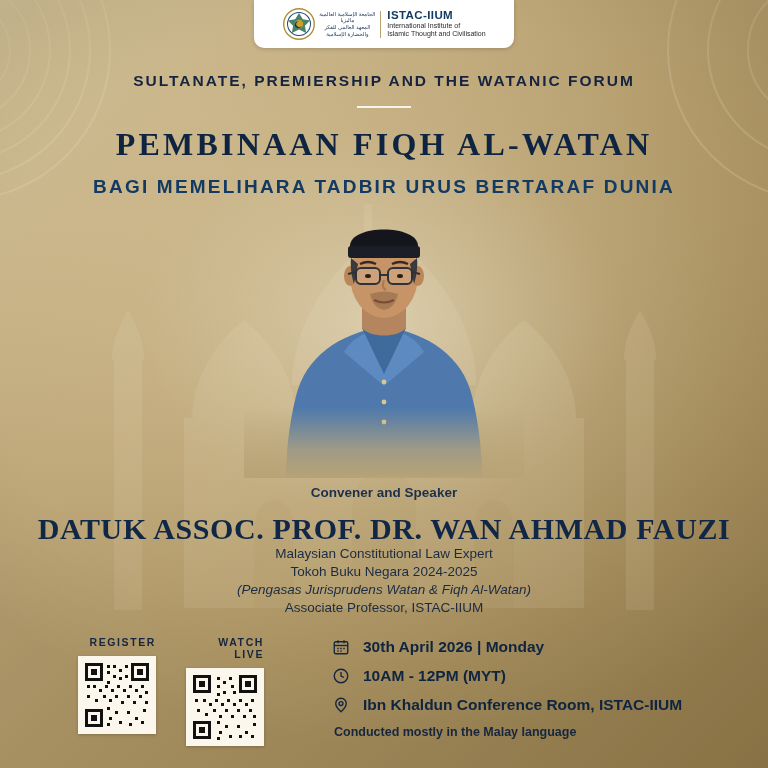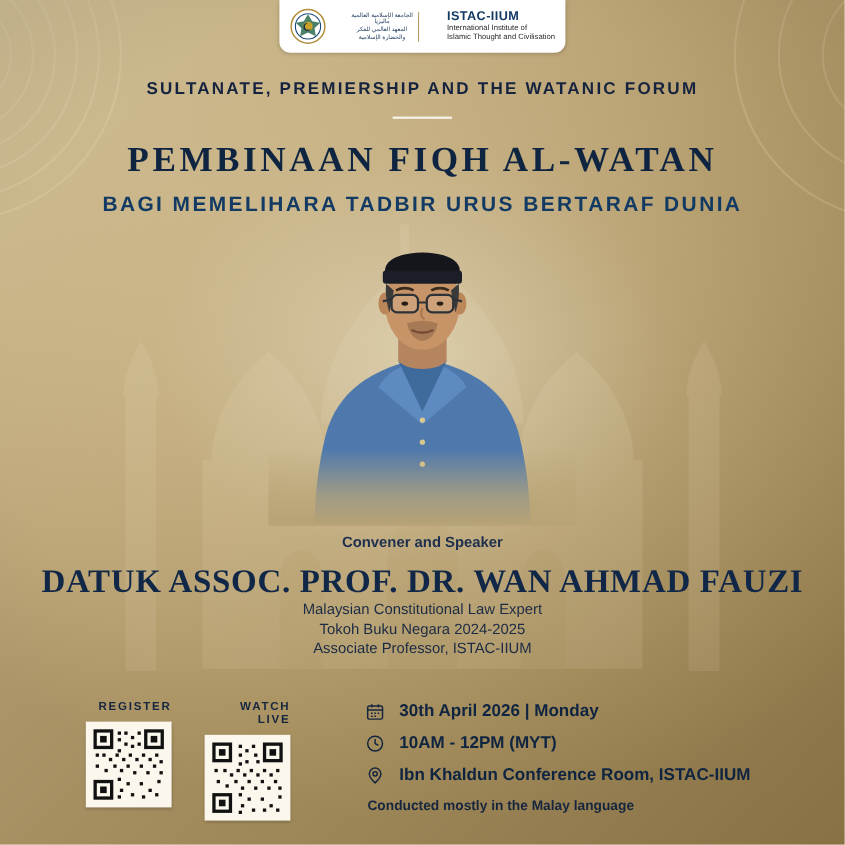--- a/index.html
+++ b/index.html
@@ -61,21 +61,21 @@
     top: 0;
     transform: translateX(-50%);
     width: 260px;
     height: 48px;
     background: #ffffff;
     border-bottom-left-radius: 10px;
     border-bottom-right-radius: 10px;
     display: flex;
     align-items: center;
     justify-content: center;
-    gap: 19px;
+    gap: 0;
     box-shadow: 0 1px 4px rgba(0,0,0,0.18);
     z-index: 5;
   }
   .logo-emblem {
     width: 34px;
     height: 34px;
     flex: 0 0 auto;
   }
   .logo-arabic {
     font-size: 5.4px;
@@ -422,20 +422,21 @@
       </g>
     </svg>
     <div class="photo-fade"></div>
   </div>
 
   <div class="convener-label">Convener and Speaker</div>
   <div class="speaker-name">DATUK ASSOC. PROF. DR. WAN AHMAD FAUZI</div>
   <div class="speaker-lines">
     <div>Malaysian Constitutional Law Expert</div>
     <div>Tokoh Buku Negara 2024-2025</div>
+    <div class="italic">(Pengasas Jurisprudens Watan &amp; Fiqh Al-Watan)</div>
     <div>Associate Professor, ISTAC-IIUM</div>
   </div>
 
   <div class="bottom">
 
     <div class="qr-group">
       <div class="qr-col">
         <div class="qr-label">REGISTER</div>
         <div class="qr-box">
           <svg viewBox="0 0 68 68" width="68" height="68">

